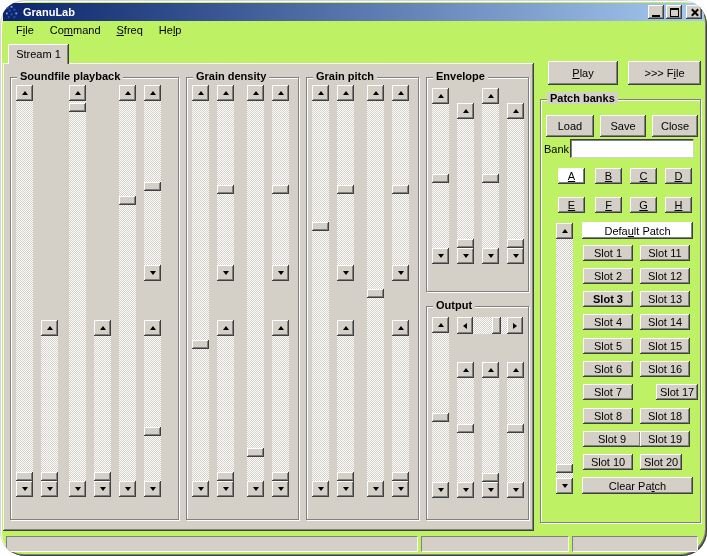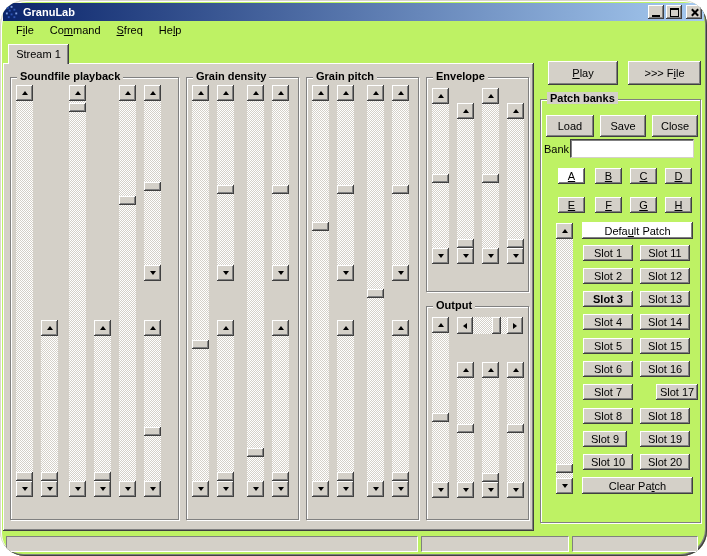--- a/index.html
+++ b/index.html
@@ -475,32 +475,32 @@
   </div>
 
   <div class="btn" style="left:583px;top:245px;width:50px;height:16px;">Slot 1</div>
   <div class="btn" style="left:583px;top:268px;width:50px;height:16px;">Slot 2</div>
   <div class="btn" style="left:583px;top:291px;width:50px;height:16px;font-weight:bold;">Slot 3</div>
   <div class="btn" style="left:583px;top:314px;width:50px;height:16px;">Slot 4</div>
   <div class="btn" style="left:583px;top:338px;width:50px;height:16px;">Slot 5</div>
   <div class="btn" style="left:583px;top:361px;width:50px;height:16px;">Slot 6</div>
   <div class="btn" style="left:583px;top:384px;width:50px;height:16px;">Slot 7</div>
   <div class="btn" style="left:583px;top:408px;width:50px;height:16px;">Slot 8</div>
-  <div class="btn" style="left:583px;top:431px;width:44px;height:16px;">Slot 9</div>
+  <div class="btn" style="left:583px;top:431px;width:58px;height:16px;">Slot 9</div>
   <div class="btn" style="left:583px;top:454px;width:50px;height:16px;">Slot 10</div>
   <div class="btn" style="left:640px;top:245px;width:50px;height:16px;">Slot 11</div>
   <div class="btn" style="left:640px;top:268px;width:50px;height:16px;">Slot 12</div>
   <div class="btn" style="left:640px;top:291px;width:50px;height:16px;">Slot 13</div>
   <div class="btn" style="left:640px;top:314px;width:50px;height:16px;">Slot 14</div>
   <div class="btn" style="left:640px;top:338px;width:50px;height:16px;">Slot 15</div>
   <div class="btn" style="left:640px;top:361px;width:50px;height:16px;">Slot 16</div>
   <div class="btn" style="left:640px;top:384px;width:42px;height:16px;margin-left:16px;">Slot 17</div>
   <div class="btn" style="left:640px;top:408px;width:50px;height:16px;">Slot 18</div>
   <div class="btn" style="left:640px;top:431px;width:50px;height:16px;">Slot 19</div>
-  <div class="btn" style="left:640px;top:454px;width:50px;height:16px;text-align:right;">Slot 20</div>
+  <div class="btn" style="left:640px;top:454px;width:42px;height:16px;text-align:right;">Slot 20</div>
 
   <div class="btn" style="left:582px;top:477px;width:111px;height:17px;">
     <span>Clear Pa</span><span class="k">t</span><span>ch</span>
   </div>
 
 
   <div class="statuspanel" style="left:6px;width:412px;"></div>
   <div class="statuspanel" style="left:421px;width:148px;"></div>
   <div class="statuspanel" style="left:572px;width:126px;"></div>
 

